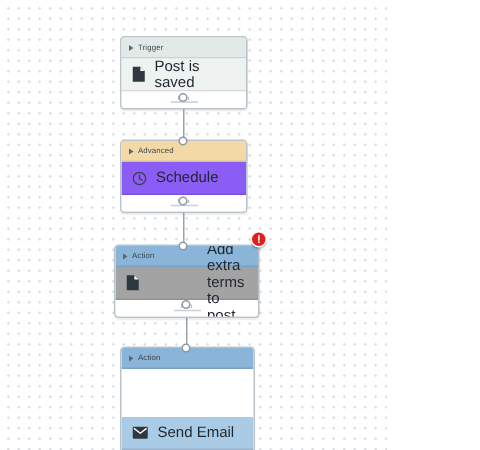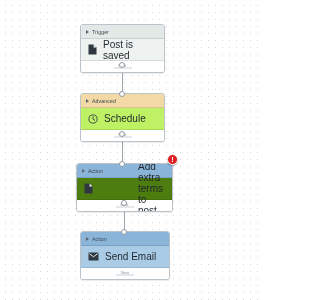--- a/index.html
+++ b/index.html
@@ -54,25 +54,25 @@
   .next-pill{
     font-size:3.6px;color:#7e878f;letter-spacing:.15px;
     border-bottom:1px solid #c8d0d6;padding:0 5px 0.5px;
     transform:translateY(-0.5px);
   }
 
   
   .theme-grey .node-head{background:#e3e9e6;}
   .theme-grey .node-body{background:#eef2f0;}
   .theme-amber .node-head{background:#f2d9a6;}
-  .theme-amber .node-body{background:#bef264;}
+  .theme-amber .node-body{background:#8b5cf6;}
   .theme-blue  .node-head{background:#8ab4d8;}
-  .theme-blue  .node-body{background:#4d7c0f;gap:45px;}
+  .theme-blue  .node-body{background:#a3a3a3;gap:45px;}
   .theme-blue2 .node-head{background:#8ab4d8;}
-  .theme-blue2 .node-body{background:#a9cbe6;}
+  .theme-blue2 .node-body{background:#a9cbe6;margin-top:32px;}
 
   
   .ico{flex:0 0 auto;display:block;}
 
   
   .badge{
     position:absolute;width:11px;height:11px;border-radius:50%;
     background:#e02020;border:1px solid #ffffff;box-sizing:border-box;
     display:flex;align-items:center;justify-content:center;z-index:6;
     box-shadow:0 1px 1px rgba(0,0,0,.25);

